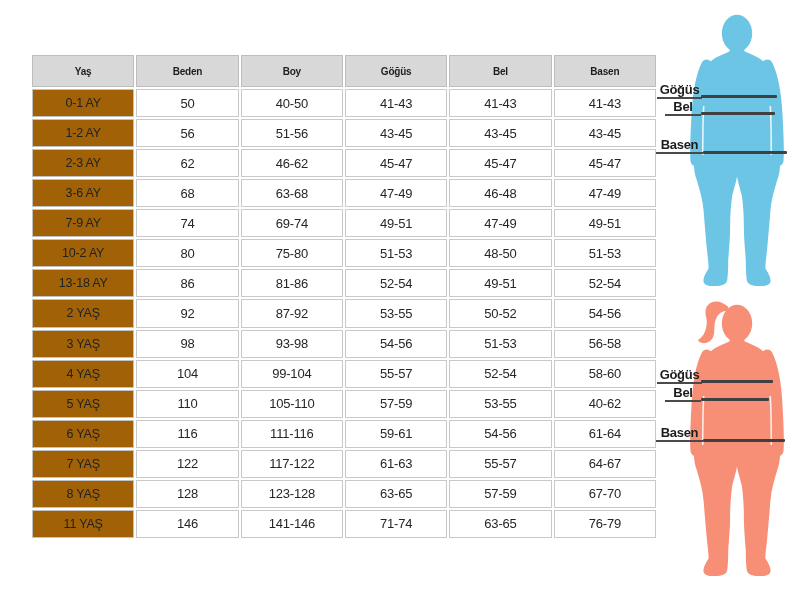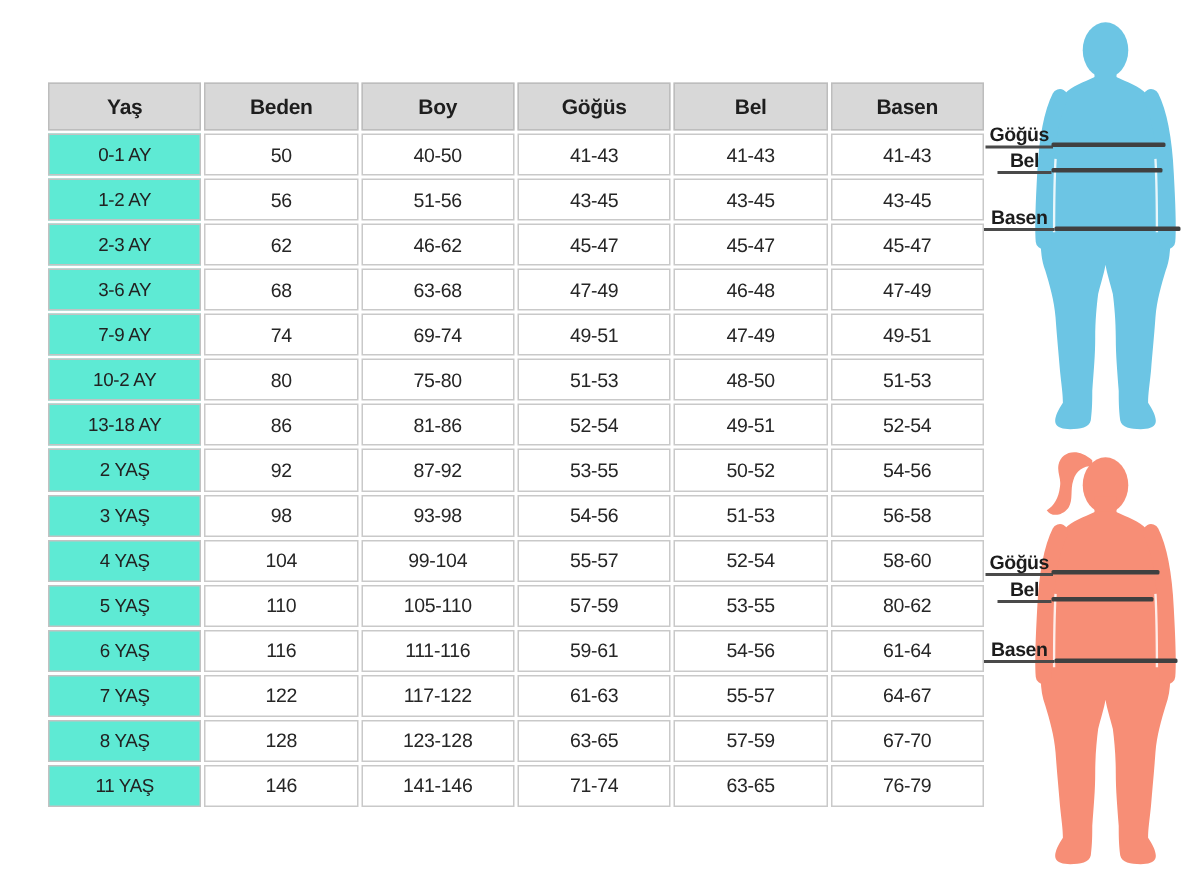--- a/index.html
+++ b/index.html
@@ -8,30 +8,30 @@
     font-family:"Liberation Sans", sans-serif;color:#1e1e1e;
   }
   
   table.size-table{
     position:absolute;left:30px;top:53px;width:628px;height:487px;
     border-collapse:separate;border-spacing:2px;table-layout:fixed;
     background:#ffffff;
   }
   table.size-table th{
     background:#d8d8d8;border:1px solid #bdbdbd;
-    font-size:14px;font-weight:bold;letter-spacing:-0.2px;
+    font-size:10px;font-weight:bold;letter-spacing:-0.2px;
     text-align:center;vertical-align:middle;height:30px;padding:0;
   }
   table.size-table td{
     background:#ffffff;border:1px solid #c9c9c9;
     font-size:13px;letter-spacing:-0.2px;
     text-align:center;vertical-align:middle;padding:0;color:#262626;
   }
   table.size-table td.rowlabel{
-    background:#5eead4;border-color:#c2c2c2;font-size:12.5px;color:#222222;
+    background:#a16207;border-color:#c2c2c2;font-size:12.5px;color:#222222;
   }
   
   .figure{position:absolute;width:145px;height:295px;}
   .figure svg{position:absolute;left:27px;top:8px;}
   .fig-top{left:655px;top:0px;}
   .fig-bottom{left:655px;top:290px;}
   .mlabel{
     position:absolute;font-size:13px;font-weight:bold;color:#1c1c1c;
     letter-spacing:-0.3px;text-align:center;line-height:13px;
     border-bottom:2px solid #4a4a4a;padding-bottom:1px;background:transparent;
@@ -148,21 +148,21 @@
           <td>55-57</td>
           <td>52-54</td>
           <td>58-60</td>
         </tr>
         <tr>
           <td class="rowlabel">5 YAŞ</td>
           <td>110</td>
           <td>105-110</td>
           <td>57-59</td>
           <td>53-55</td>
-          <td>80-62</td>
+          <td>40-62</td>
         </tr>
         <tr>
           <td class="rowlabel">6 YAŞ</td>
           <td>116</td>
           <td>111-116</td>
           <td>59-61</td>
           <td>54-56</td>
           <td>61-64</td>
         </tr>
         <tr>

